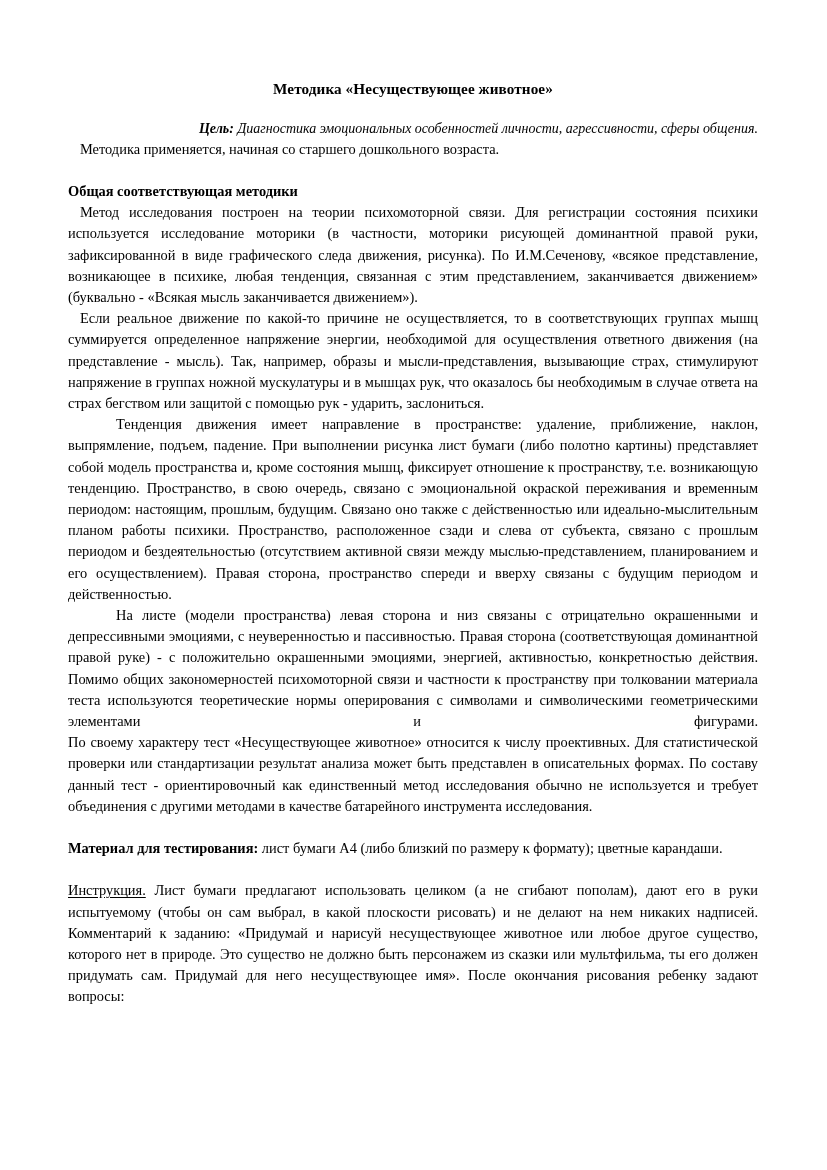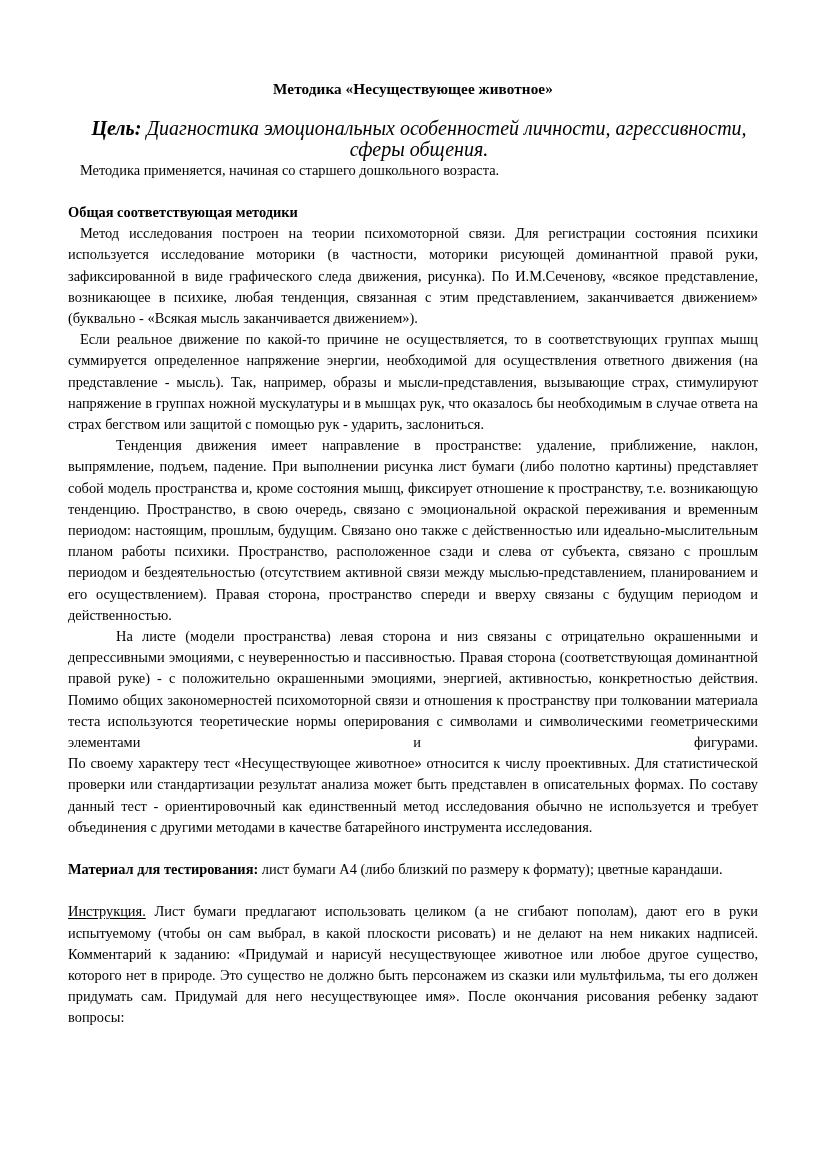--- a/index.html
+++ b/index.html
@@ -32,27 +32,27 @@
     text-align: center;
     font-weight: bold;
     font-size: 15.2px;
     line-height: 21px;
     margin: 0;
     padding-top: 78px;
     letter-spacing: 0.1px;
   }
 
   .goal-line {
-    font-size: 20px;
+    font-size: 14px;
     line-height: 21px;
     font-style: italic;
     margin: 0;
     padding-top: 19px;
     padding-left: 12px;
-    text-align: center;
+    text-align: right;
   }
   .goal-line .goal-label {
     font-weight: bold;
     font-style: italic;
   }
 
   .section-head {
     font-weight: bold;
     font-size: 14.4px;
     line-height: 21px;
@@ -101,21 +101,21 @@
     <h2 class="section-head gap-head-2">Общая соответствующая методики</h2>
 
     <p class="body indent-sm">Метод исследования построен на теории психомоторной связи. Для регистрации состояния психики используется исследование моторики (в частности, моторики рисующей доминантной правой руки, зафиксированной в виде графического следа движения, рисунка). По И.М.Сеченову, «всякое представление, возникающее в психике, любая тенденция, связанная с этим представлением, заканчивается движением» (буквально - «Всякая мысль заканчивается движением»).</p>
 
     <p class="body indent-sm">Если реальное движение по какой-то причине не осуществляется, то в соответствующих группах мышц суммируется определенное напряжение энергии, необходимой для осуществления ответного движения (на представление - мысль). Так, например, образы и мысли-представления, вызывающие страх, стимулируют напряжение в группах ножной мускулатуры и в мышцах рук, что оказалось бы необходимым в случае ответа на страх бегством или защитой с помощью рук - ударить, заслониться.</p>
 
     <p class="body indent-lg">Тенденция движения имеет направление в пространстве: удаление, приближение, наклон, выпрямление, подъем, падение. При выполнении рисунка лист бумаги (либо полотно картины) представляет собой модель пространства и, кроме состояния мышц, фиксирует отношение к пространству, т.е. возникающую тенденцию. Пространство, в свою очередь, связано с эмоциональной окраской переживания и временным периодом: настоящим, прошлым, будущим. Связано оно также с действенностью или идеально-мыслительным планом работы психики. Пространство, расположенное сзади и слева от субъекта, связано с прошлым периодом и бездеятельностью (отсутствием активной связи между мыслью-представлением, планированием и его осуществлением). Правая сторона, пространство спереди и вверху связаны с будущим периодом и действенностью.</p>
 
     <p class="body indent-lg stretch-last">На листе (модели пространства) левая сторона и низ связаны с отрицательно окрашенными и депрессивными эмоциями, с неуверенностью и пассивностью. Правая сторона (соответствующая доминантной правой руке) - с положительно окрашенными эмоциями, энергией, активностью, конкретностью действия.</p>
 
-    <p class="body indent-none stretch-last">Помимо общих закономерностей психомоторной связи и отношения к пространству при толковании материала теста используются теоретические нормы оперирования с символами и символическими геометрическими элементами и фигурами.</p>
+    <p class="body indent-none stretch-last">Помимо общих закономерностей психомоторной связи и частности к пространству при толковании материала теста используются теоретические нормы оперирования с символами и символическими геометрическими элементами и фигурами.</p>
 
     <p class="body indent-none">По своему характеру тест «Несуществующее животное» относится к числу проективных. Для статистической проверки или стандартизации результат анализа может быть представлен в описательных формах. По составу данный тест - ориентировочный как единственный метод исследования обычно не используется и требует объединения с другими методами в качестве батарейного инструмента исследования.</p>
 
     <p class="body indent-none gap-para">
       <span class="b">Материал для тестирования:</span><span> лист бумаги А4 (либо близкий по размеру к формату); цветные карандаши.</span>
     </p>
 
     <p class="body indent-none gap-para">
       <span class="bu">Инструкция.</span><span> Лист бумаги предлагают использовать целиком (а не сгибают пополам), дают его в руки испытуемому (чтобы он сам выбрал, в какой плоскости рисовать) и не делают на нем никаких надписей. Комментарий к заданию: «Придумай и нарисуй несуществующее животное или любое другое существо, которого нет в природе. Это существо не должно быть персонажем из сказки или мультфильма, ты его должен придумать сам. Придумай для него несуществующее имя». После окончания рисования ребенку задают вопросы:</span>
     </p>

